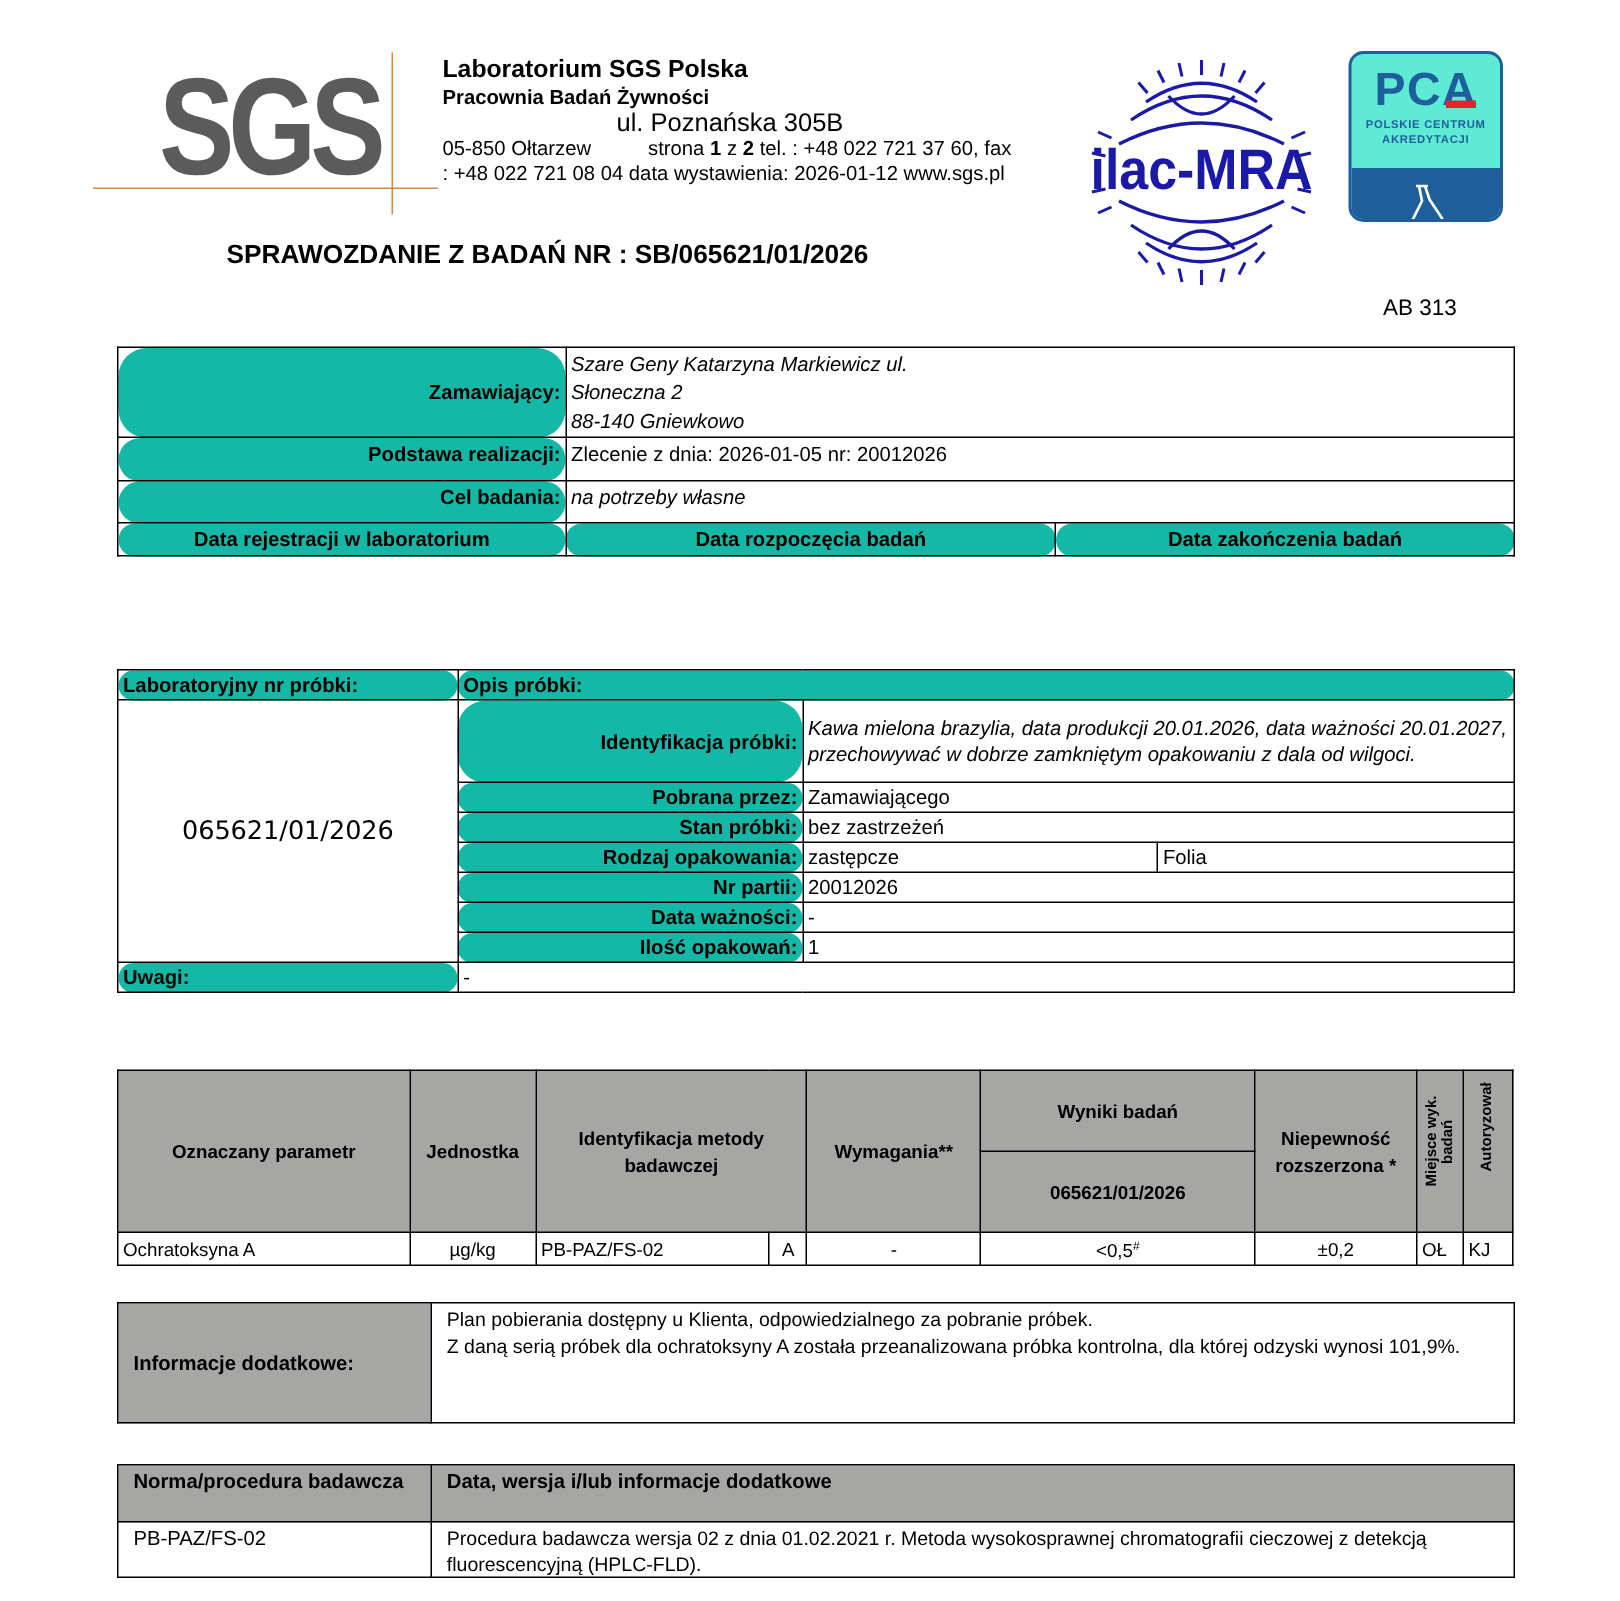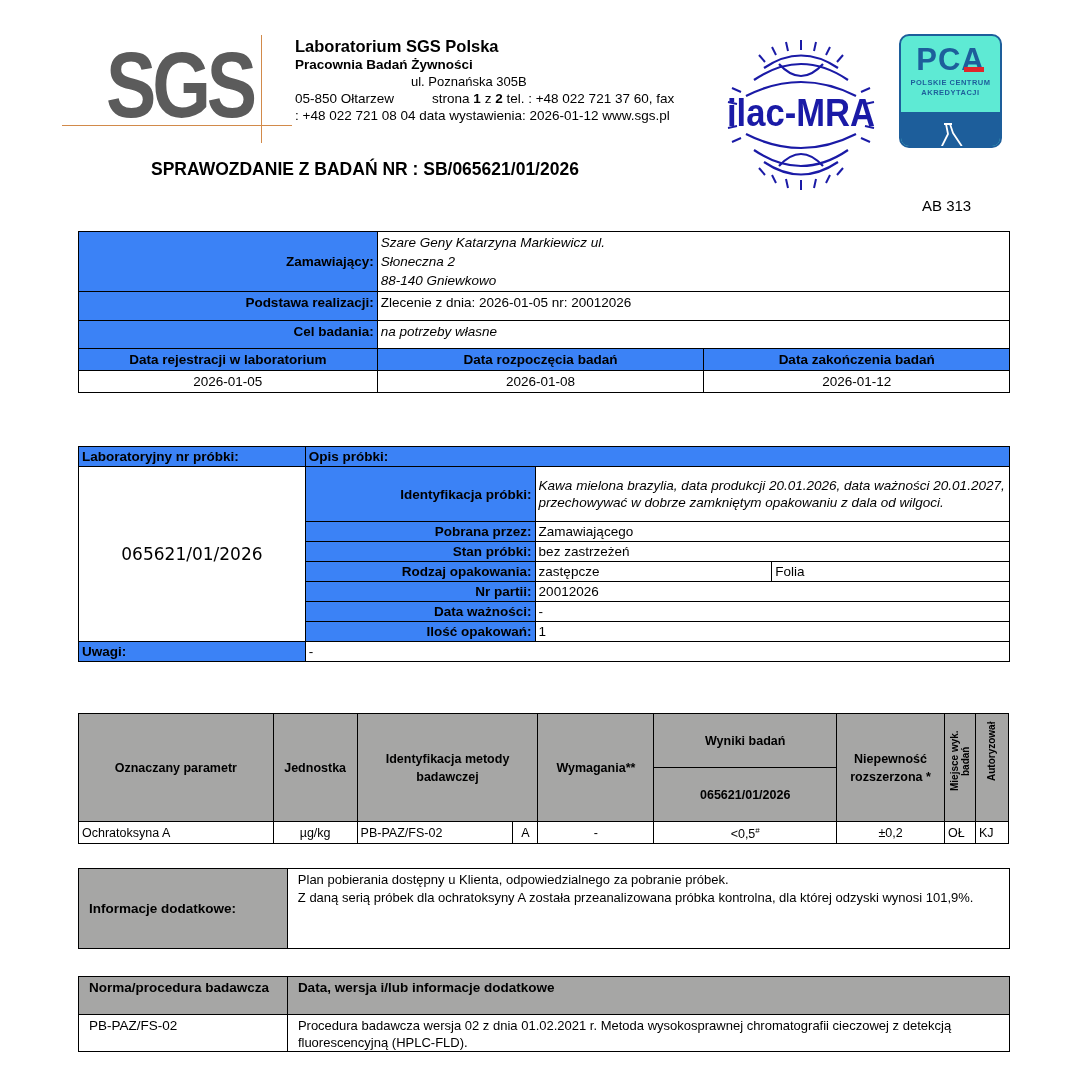--- a/index.html
+++ b/index.html
@@ -8,42 +8,42 @@
 
   
   .sgs-logo { position: absolute; left: 62px; top: 35px; width: 230px; height: 108px; }
   .sgs-logo .hline { position: absolute; left: 0; top: 90px; width: 230px; height: 1px; background: #d28a4a; }
   .sgs-logo .vline { position: absolute; left: 199px; top: 0; width: 1px; height: 108px; background: #d28a4a; }
   .sgs-logo .letters { position: absolute; left: 44px; top: 4px; font-family: "Liberation Sans", sans-serif; font-weight: bold; font-size: 92px; line-height: 92px; color: #5b5b5b; letter-spacing: -5px; transform: scaleX(0.82); transform-origin: left top; }
 
   .lab-info { position: absolute; left: 295px; top: 36px; width: 400px; font-size: 14px; line-height: 17px; }
   .lab-info .lab-name { font-weight: bold; font-size: 16.5px; line-height: 20px; }
   .lab-info .lab-sub { font-weight: bold; font-size: 13.5px; line-height: 17px; }
-  .lab-info .addr1 { padding-left: 116px; font-size: 13px; }
+  .lab-info .addr1 { padding-left: 116px; font-size: 17px; }
   .lab-info .addr2, .lab-info .addr3 { font-size: 13.5px; white-space: nowrap; }
   .lab-info .gap { display: inline-block; width: 38px; }
 
   .report-title { position: absolute; left: 151px; top: 159px; font-weight: bold; font-size: 17.5px; white-space: nowrap; }
 
   .ilac { position: absolute; left: 724px; top: 38px; width: 154px; height: 154px; }
   .pca { position: absolute; left: 899px; top: 34px; width: 103px; height: 114px; border: 2px solid #1d5e9b; border-radius: 10px; overflow: hidden; background: #5eead4; }
   .pca .pca-top { height: 76px; text-align: center; }
   .pca .pca-word { font-weight: bold; font-size: 31px; color: #1d5e9b; line-height: 36px; padding-top: 6px; letter-spacing: 1px; }
   .pca .pca-word .a { position: relative; display: inline-block; }
   .pca .pca-word .a::after { content: ""; position: absolute; left: 3px; right: 1px; bottom: 6px; height: 5px; background: #e0262b; }
   .pca .pca-full { font-size: 7.5px; font-weight: bold; color: #1d5e9b; line-height: 10px; letter-spacing: 0.5px; }
   .pca .pca-bottom { background: #1d5e9b; height: 78px; position: relative; }
   .pca .flask { position: absolute; left: 35px; top: 10px; width: 30px; height: 34px; }
   .pca .badania { position: absolute; width: 100%; bottom: 12px; text-align: center; color: #fff; font-weight: bold; font-size: 8.5px; letter-spacing: 0.5px; }
   .ab-num { position: absolute; left: 922px; top: 197px; font-size: 15px; }
 
   
   table { border-collapse: collapse; position: absolute; font-family: "Liberation Sans", sans-serif; }
   td { border: 1px solid #000; font-size: 13.5px; line-height: 18px; vertical-align: middle; padding: 0 3px; }
-  .gray { background: #3b82f6; }
+  .gray { background: #14b8a6; border-radius: 19px; }
   .dgray { background: #a6a6a5; }
   .b { font-weight: bold; }
   .i { font-style: italic; }
   .r { text-align: right; }
   .c { text-align: center; }
 
   .t1 { left: 78px; top: 231px; width: 932px; }
   .t2 { left: 78px; top: 446px; width: 932px; }
   .t3 { left: 78px; top: 713px; width: 931px; }
   .t4 { left: 78px; top: 868px; width: 932px; }
@@ -150,25 +150,20 @@
   </tr>
   <tr style="height:28px">
     <td class="gray b r" style="vertical-align:top;padding-top:2px">Cel badania:</td>
     <td colspan="2" class="i" style="vertical-align:top;padding-top:2px">na potrzeby własne</td>
   </tr>
   <tr style="height:22px">
     <td class="gray b c">Data rejestracji w laboratorium</td>
     <td class="gray b c">Data rozpoczęcia badań</td>
     <td class="gray b c">Data zakończenia badań</td>
   </tr>
-  <tr style="height:22px">
-    <td class="c">2026-01-05</td>
-    <td class="c">2026-01-08</td>
-    <td class="c">2026-01-12</td>
-  </tr>
 </tbody>
   </table>
 
 <table class="t2">
   <colgroup>
       <col style="width:227px">
       <col style="width:230px">
       <col style="width:237px">
       <col style="width:238px">
     </colgroup>

